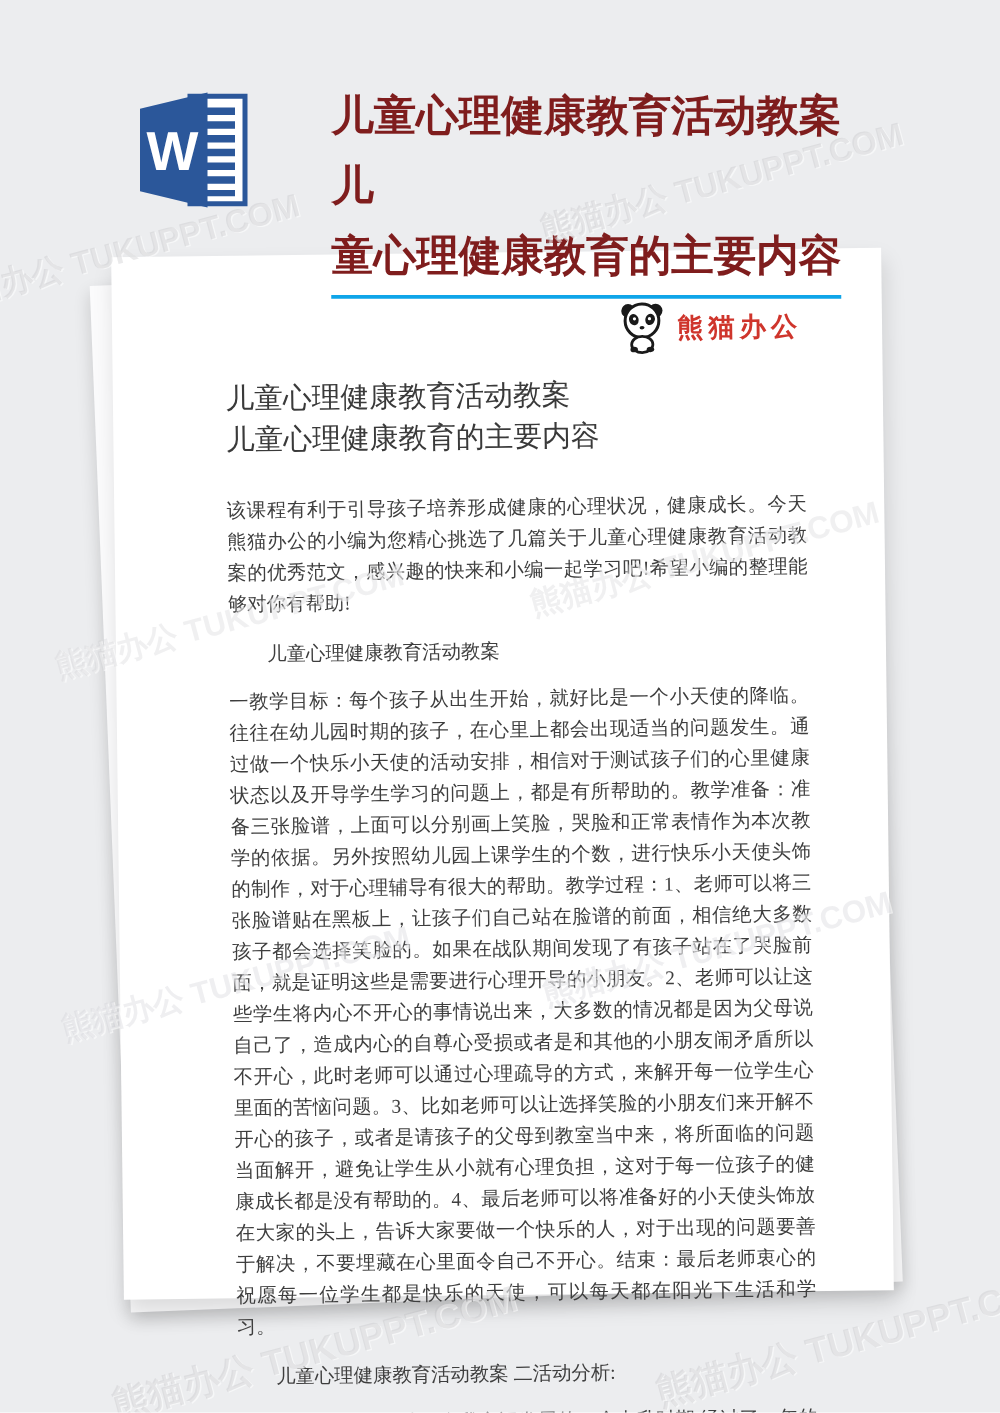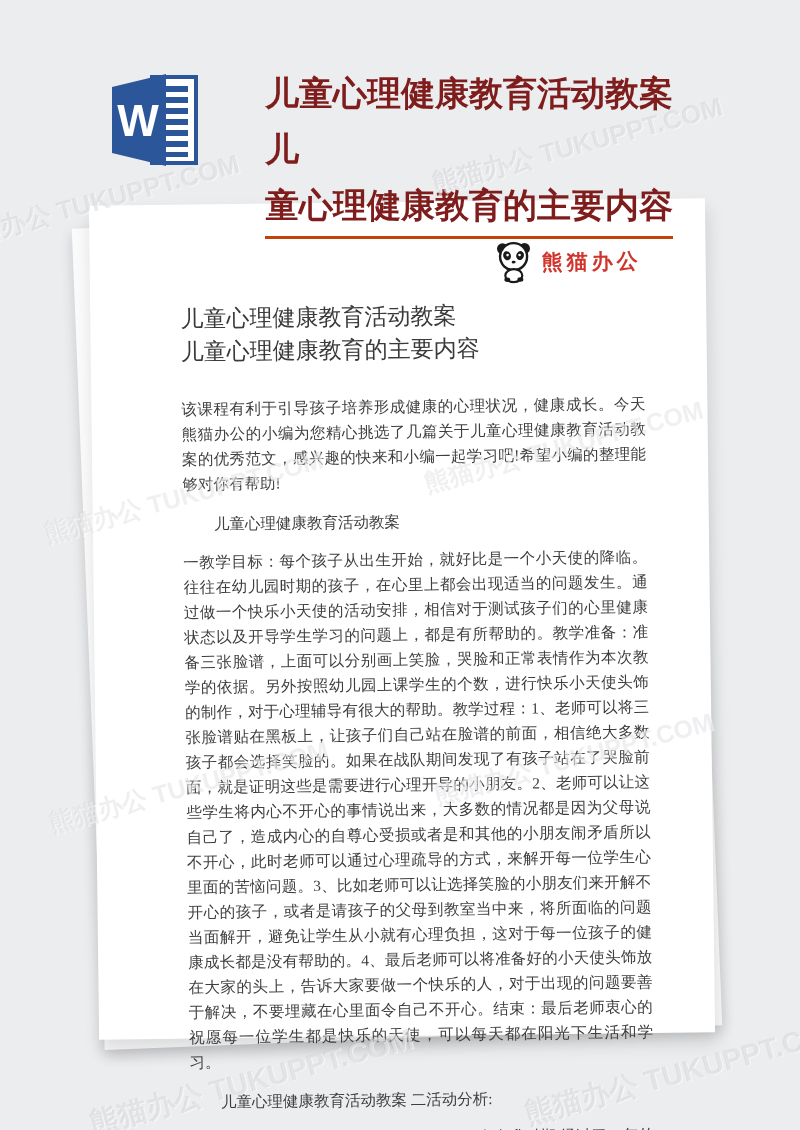--- a/index.html
+++ b/index.html
@@ -12,21 +12,21 @@
   }
 
   
   .header { position:absolute; left:0; top:0; width:800px; height:200px; z-index:3; }
   .word-icon { position:absolute; left:108px; top:70px; width:92px; height:100px; }
   .head-title {
     position:absolute; left:265px; top:66px; width:440px;
     font-size:34px; font-weight:bold; line-height:56px;
     color:#7f1d1d; text-decoration:none; display:block; cursor:pointer;
   }
-  .head-title .u { display:inline-block; border-bottom:3px solid #c2410c; padding-bottom:2px; }
+  .head-title .u { display:inline-block; border-bottom:3px solid #0ea5e9; padding-bottom:2px; }
 
   
   .sheet-back {
     position:absolute; left:88px; top:216px; width:618px; height:822px;
     background:#fbfbfc; transform:rotate(-2.3deg);
     box-shadow:0 6px 14px rgba(0,0,0,0.16);
     z-index:1;
   }
   .sheet-main {
     position:absolute; left:94px; top:202px; width:616px; height:834px;

